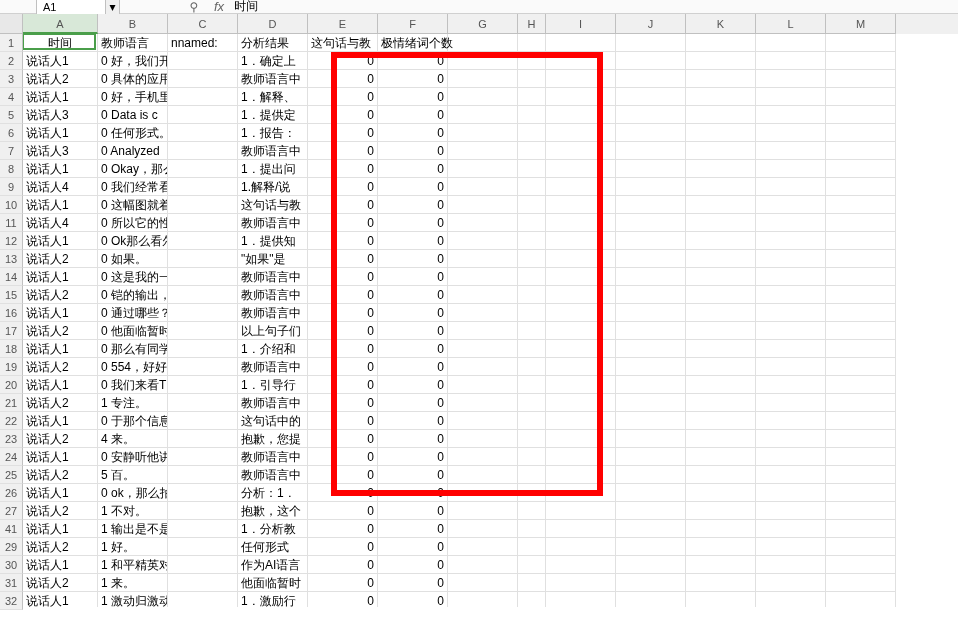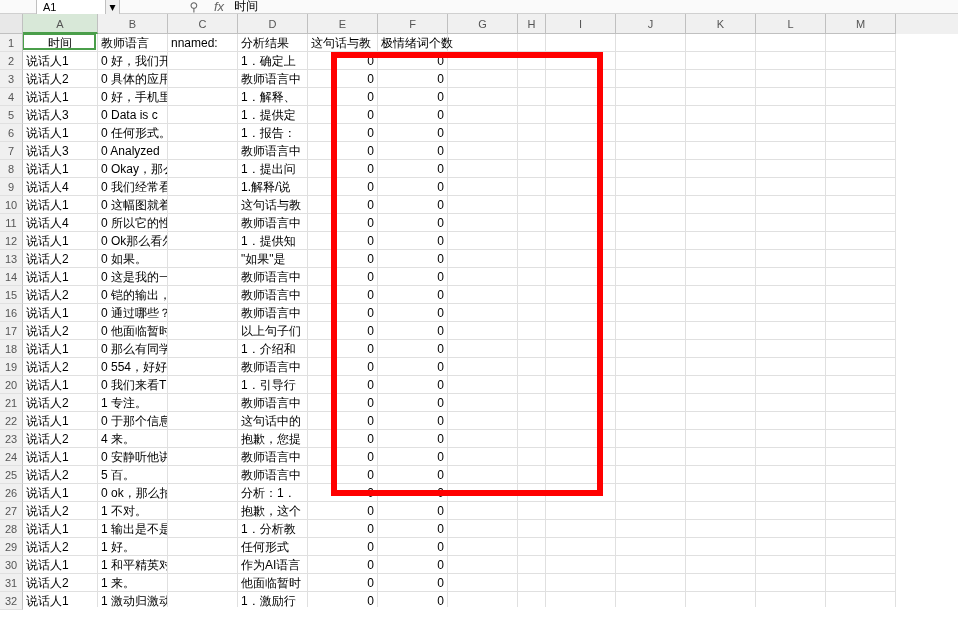--- a/index.html
+++ b/index.html
@@ -78,21 +78,21 @@
         <div class="row-header">18</div>
         <div class="row-header">19</div>
         <div class="row-header">20</div>
         <div class="row-header">21</div>
         <div class="row-header">22</div>
         <div class="row-header">23</div>
         <div class="row-header">24</div>
         <div class="row-header">25</div>
         <div class="row-header">26</div>
         <div class="row-header">27</div>
-        <div class="row-header">28</div>
+        <div class="row-header">41</div>
         <div class="row-header">29</div>
         <div class="row-header">30</div>
         <div class="row-header">31</div>
         <div class="row-header">32</div>
       </div>
   </div>
   <div class="grid-main">
     <div class="col-headers" id="col-headers">
         <div class="col-header cw-A selected">A</div>
         <div class="col-header cw-B">B</div>

